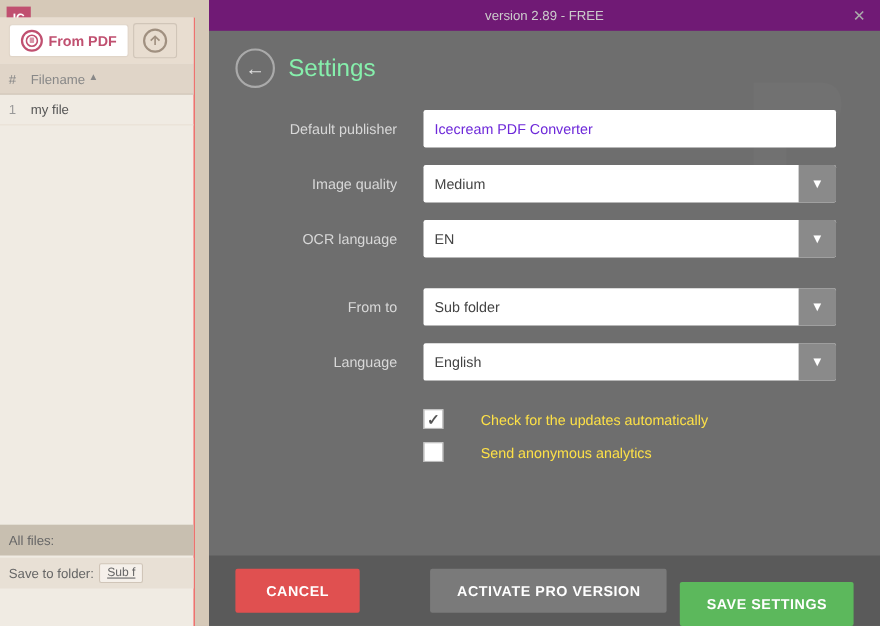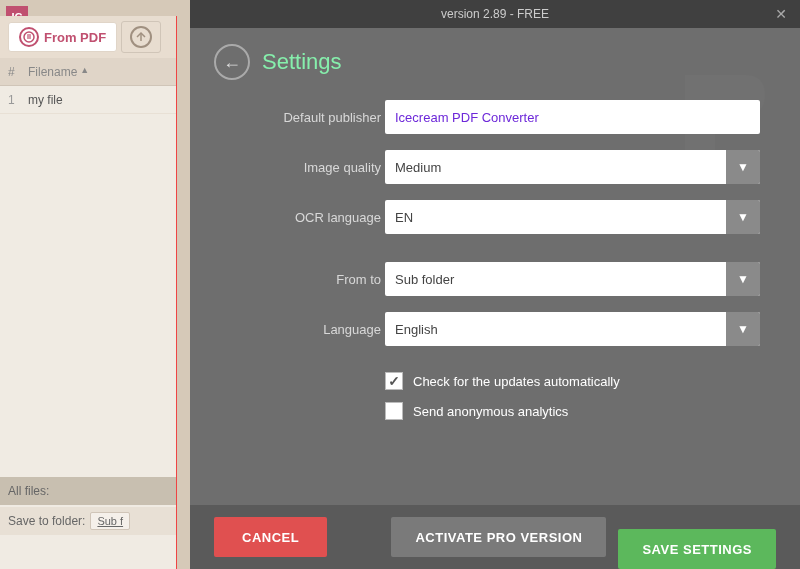--- a/index.html
+++ b/index.html
@@ -149,21 +149,21 @@
       position: absolute;
       top: 0; left: 190px;
       width: 610px; height: 569px;
       background: #6e6e6e;
       display: flex;
       flex-direction: column;
     }
 
     
     .title-bar {
-      background: #404040;
+      background: #701a75;
       height: 28px;
       display: flex;
       align-items: center;
       justify-content: center;
       position: relative;
       font-size: 12px;
       color: #ccc;
     }
 
     .close-btn {
@@ -229,21 +229,21 @@
       align-items: center;
       padding: 8px 0;
       gap: 0;
     }
 
     .settings-label {
       width: 155px;
       font-size: 13px;
       color: #d8d8d8;
       text-align: right;
-      padding-right: 4px;
+      padding-right: 24px;
       flex-shrink: 0;
     }
 
     .settings-input {
       flex: 1;
       background: #fff;
       border: none;
       border-radius: 2px;
       height: 34px;
       padding: 0 10px;
@@ -305,21 +305,22 @@
     }
 
     .checkbox-check {
       color: #555;
       font-size: 14px;
       font-weight: bold;
     }
 
     .checkbox-label {
       font-size: 13px;
-      color: #ffffff;
+      color: #fde047;
+      margin-left: 24px;
     }
 
     
     .settings-footer {
       height: 64px;
       background: #5a5a5a;
       display: flex;
       align-items: center;
       padding: 0 24px;
       gap: 12px;

